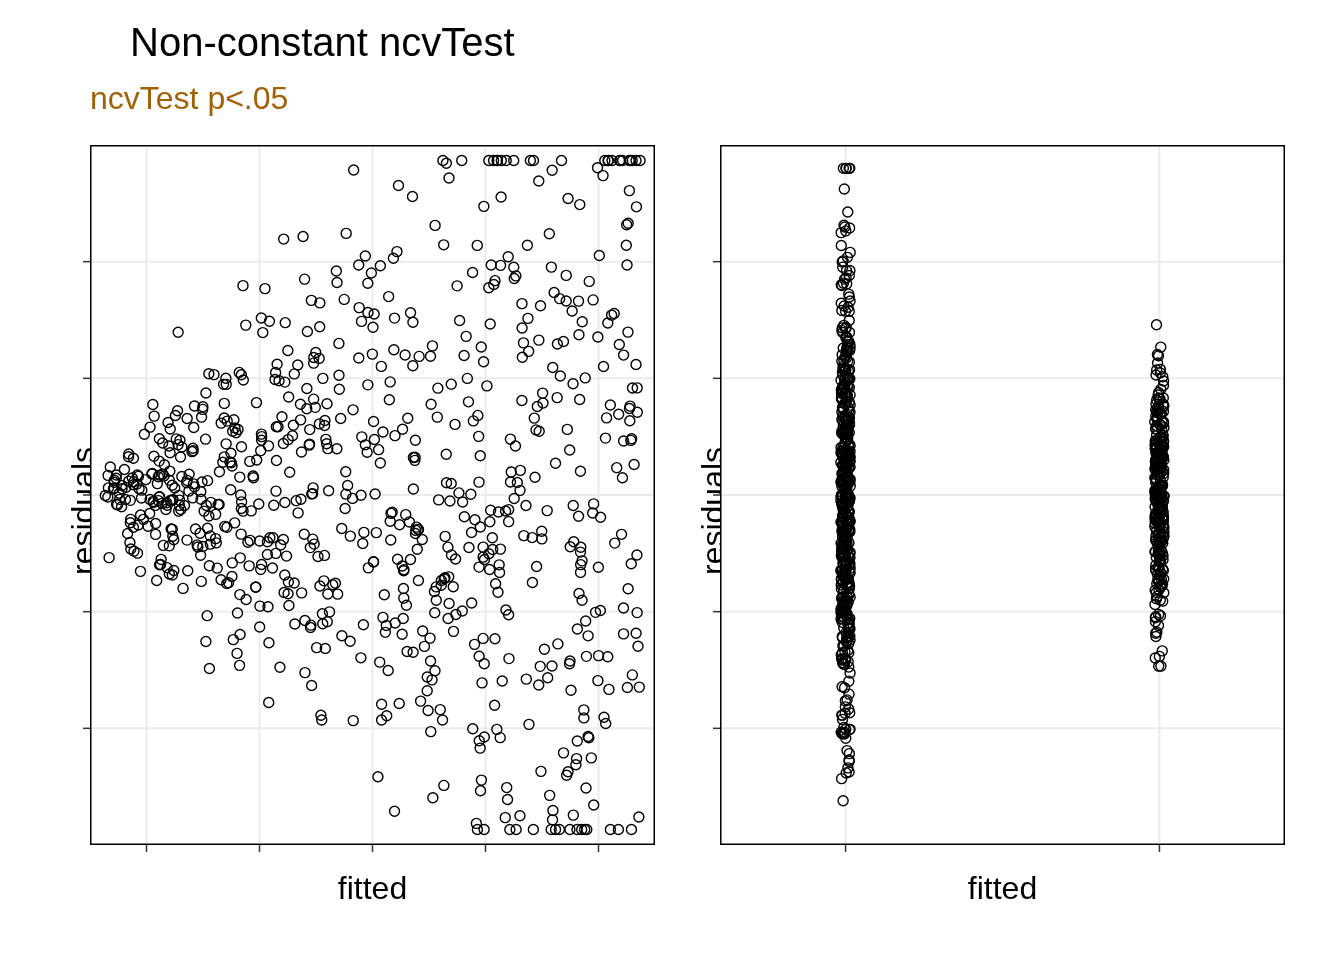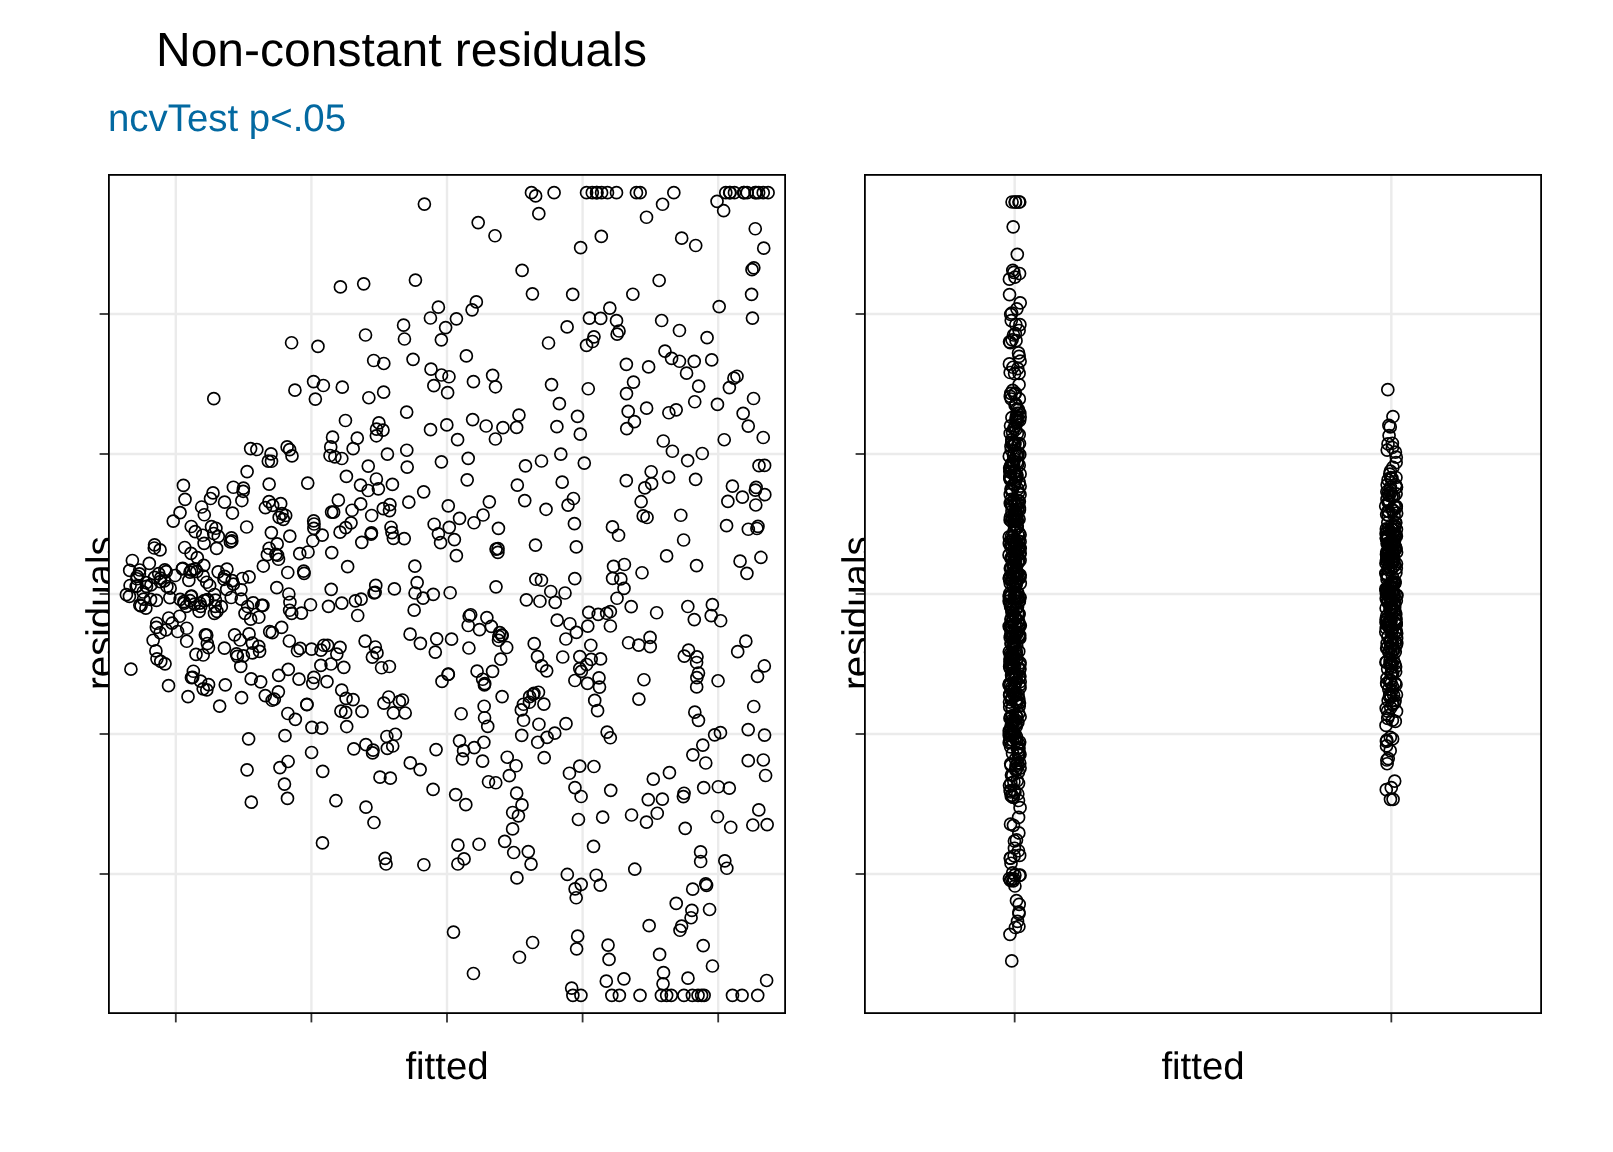--- a/index.html
+++ b/index.html
@@ -20,21 +20,21 @@
     left: 130px;
     top: 20px;
     font-size: 40px;
     color: #000;
   }
   .subtitle {
     position: absolute;
     left: 90px;
     top: 80px;
     font-size: 32px;
-    color: #0369a1;
+    color: #a16207;
   }
   .panel-wrap-left {
     position: absolute;
     left: 90px;
     top: 145px;
     width: 565px;
     height: 700px;
   }
   .panel-wrap-right {
     position: absolute;
@@ -56,21 +56,21 @@
     transform: rotate(-90deg);
     transform-origin: left top;
   }
   svg { display: block; }
 </style>
 </head>
 <body>
 
 <div class="figure">
 
-  <div class="title">Non-constant residuals</div>
+  <div class="title">Non-constant ncvTest</div>
   <div class="subtitle">ncvTest p&lt;.05</div>
 
   <div class="ylabel" style="left:65px; top:575px;">residuals</div>
   <div class="ylabel" style="left:695px; top:575px;">residuals</div>
 
   <div class="xlabel" style="left:90px; top:870px; width:565px;">fitted</div>
   <div class="xlabel" style="left:720px; top:870px; width:565px;">fitted</div>
 
   <div class="panel-wrap-left">
     <svg id="svg-left" width="565" height="700" overflow="visible">

